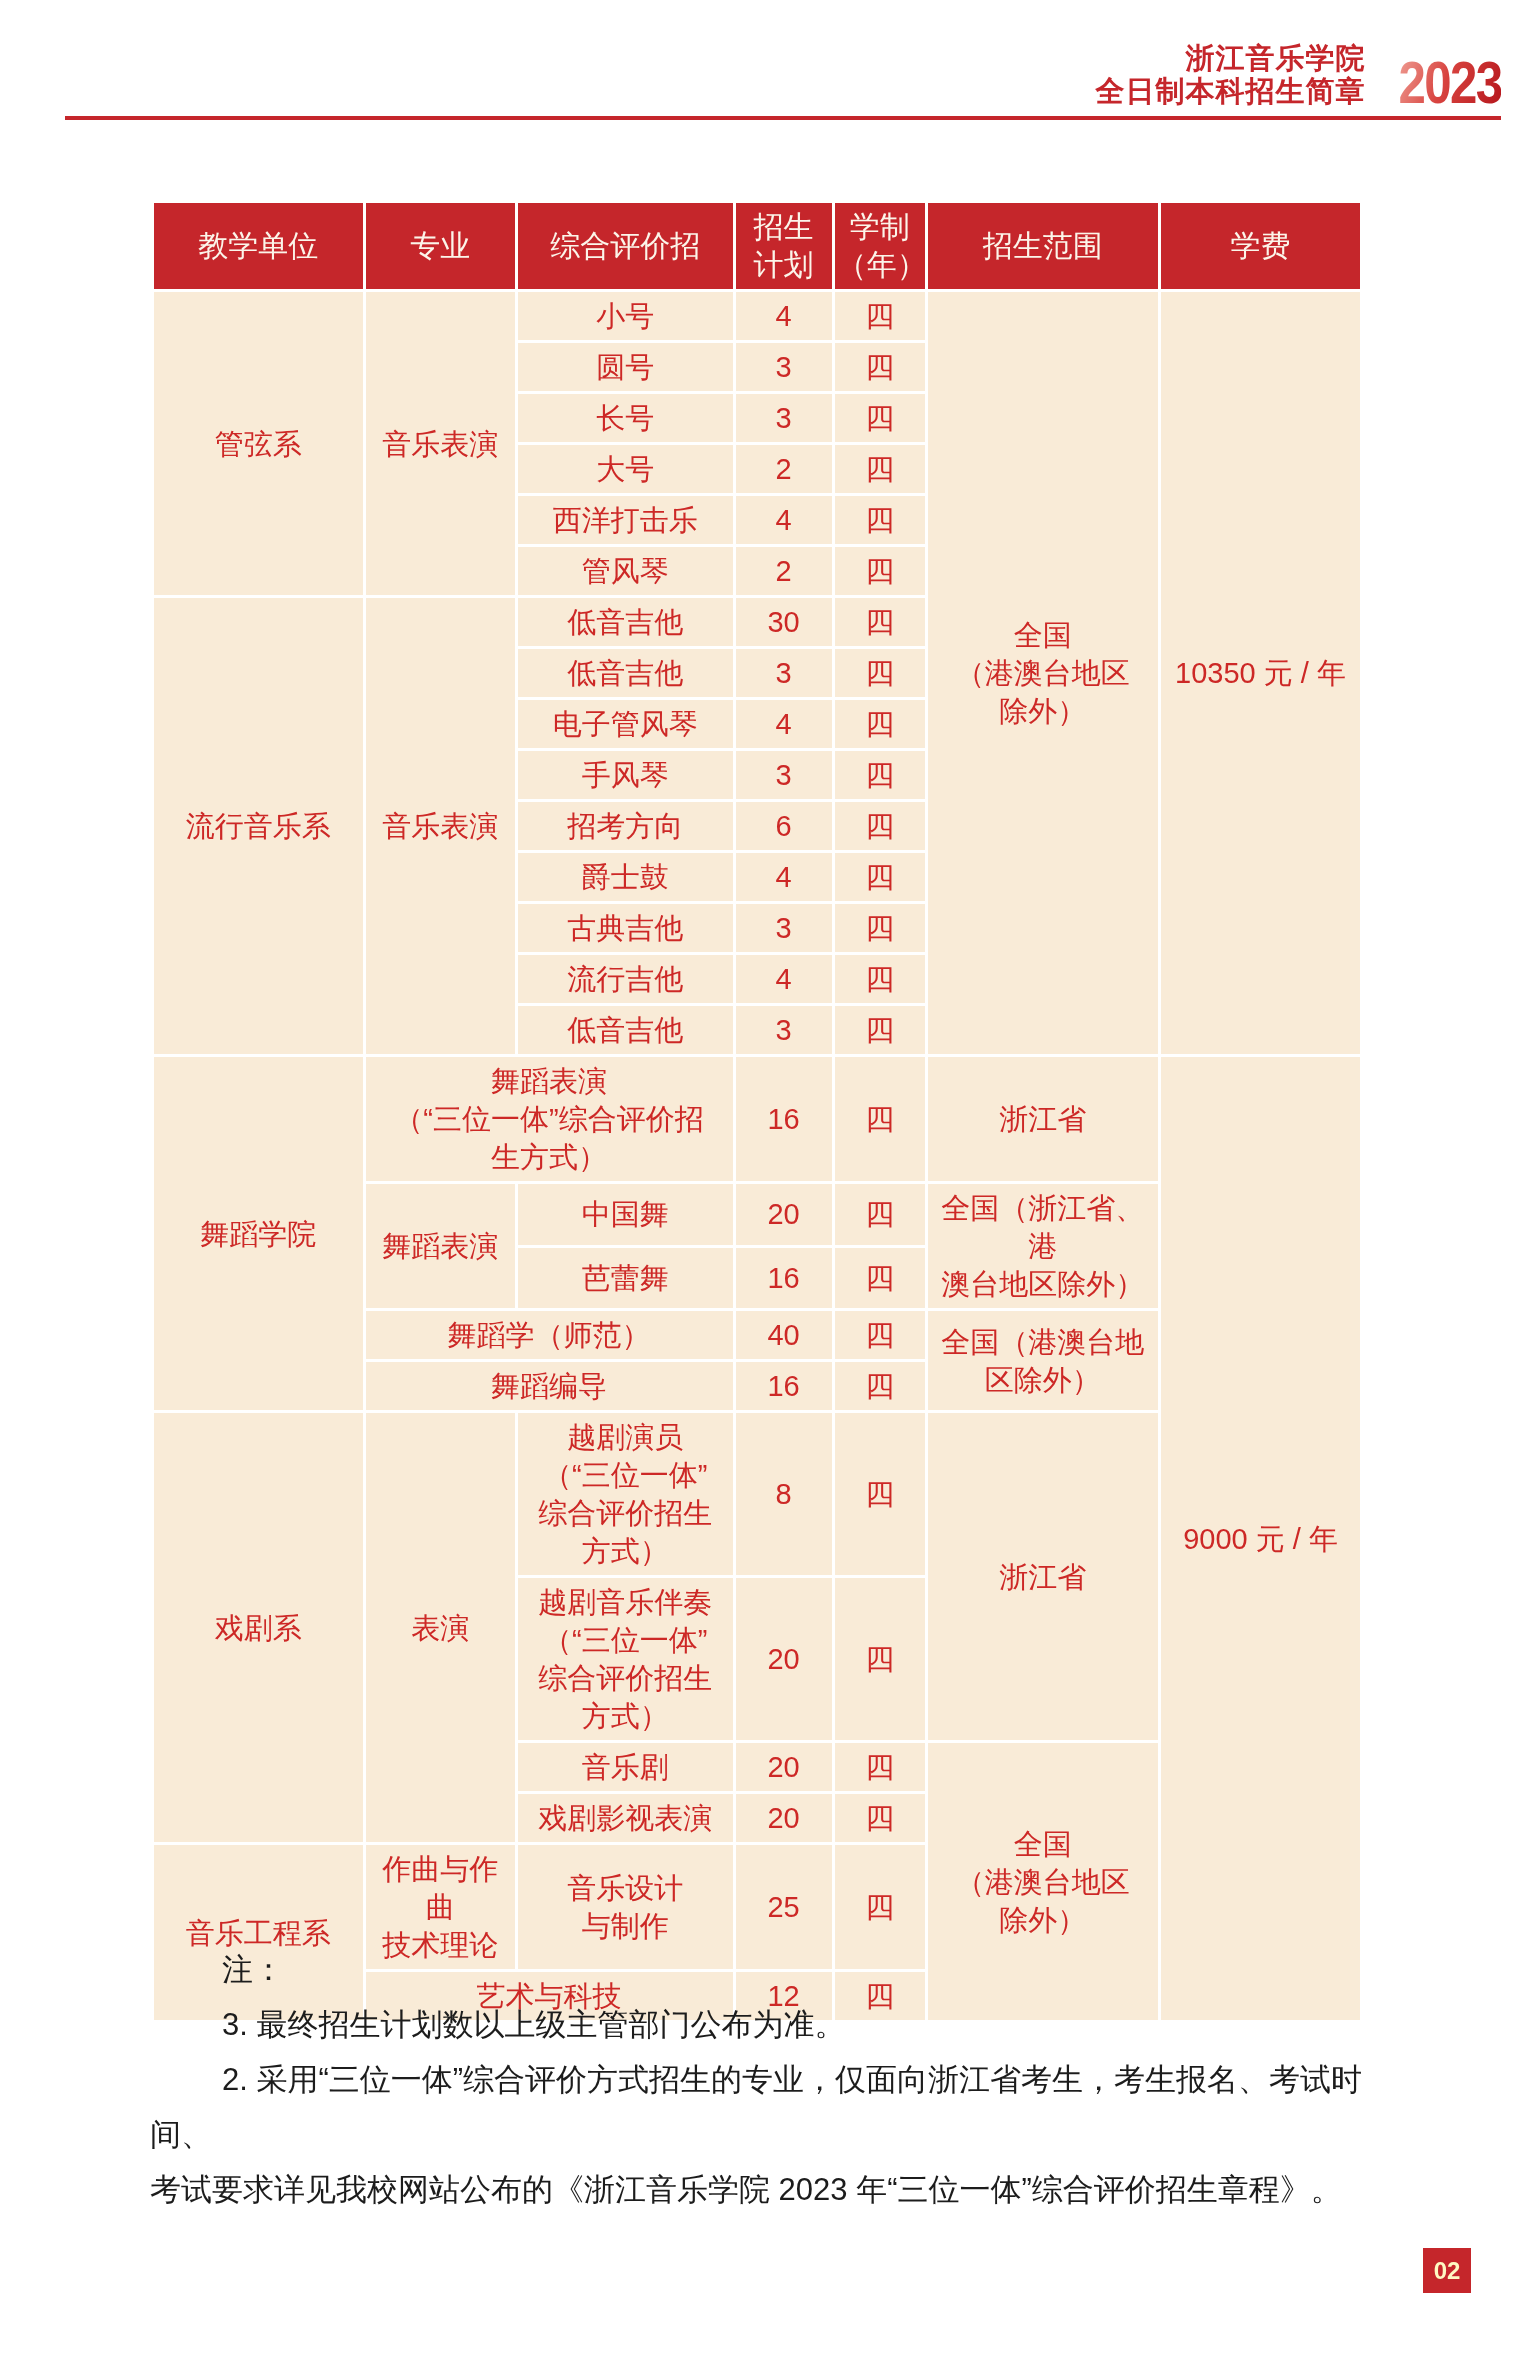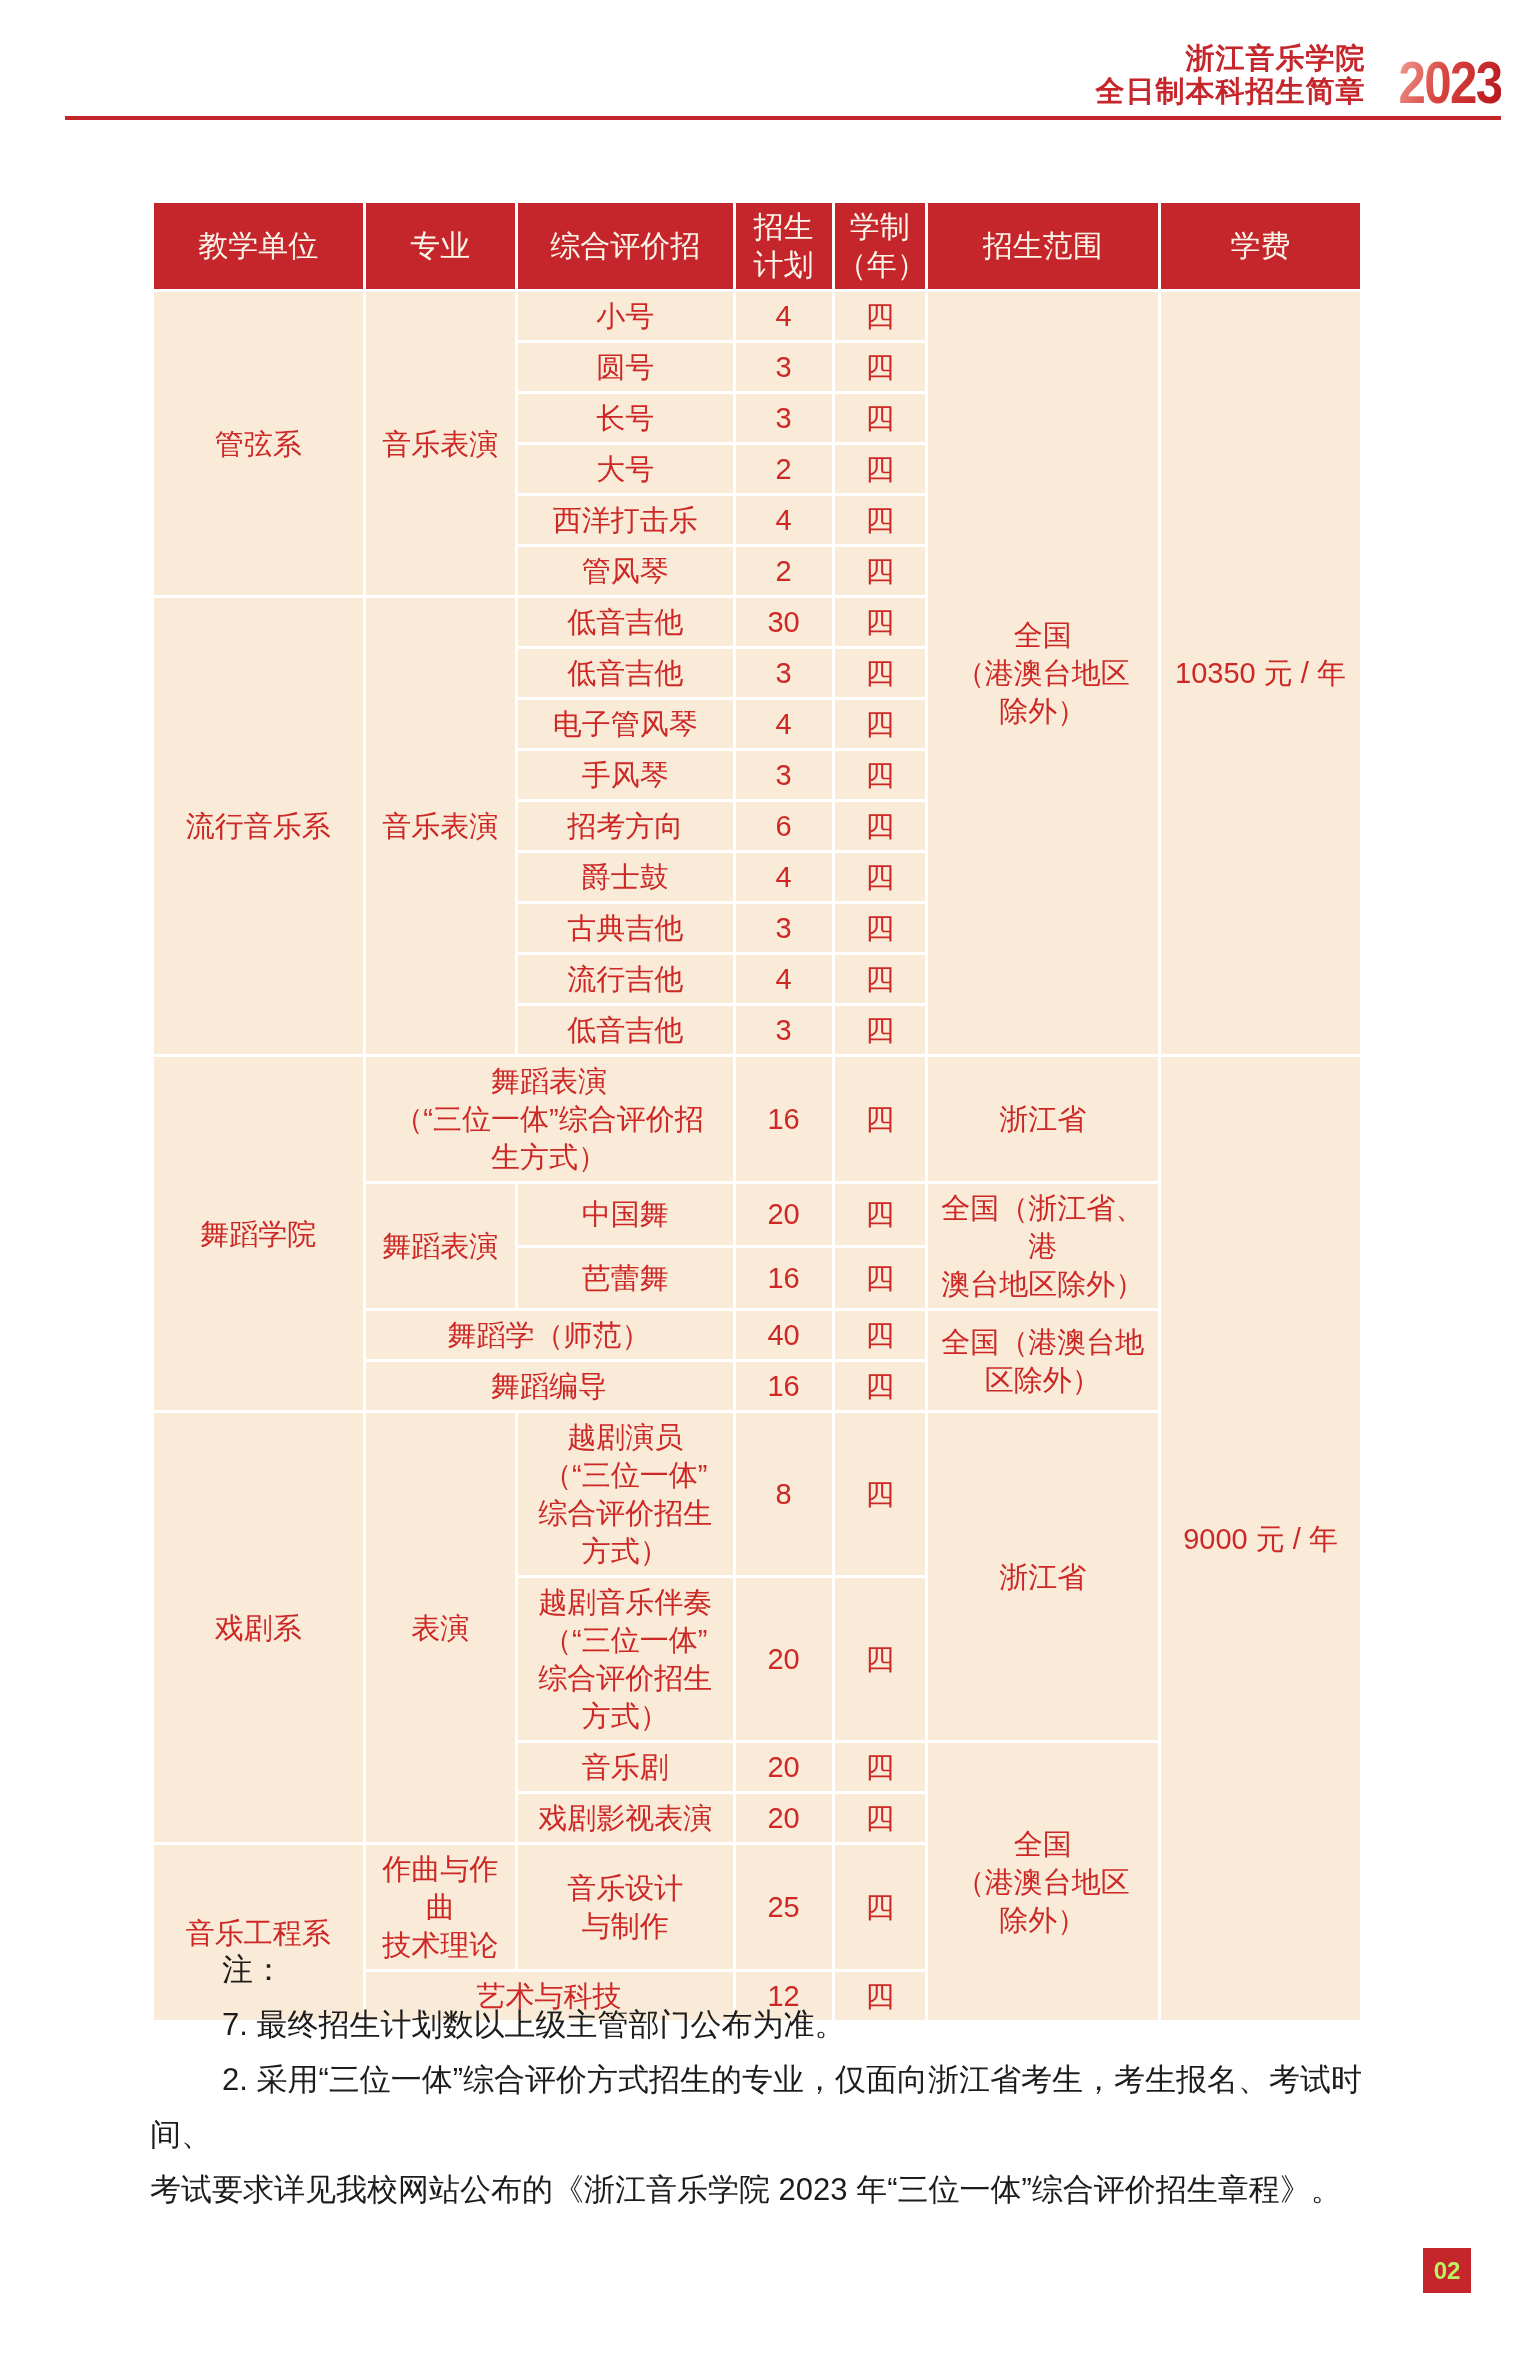--- a/index.html
+++ b/index.html
@@ -109,21 +109,21 @@
   }
 
   
   .page-badge{
     position:absolute;
     left:1423px;
     top:2248px;
     width:48px;
     height:45px;
     background:var(--red);
-    color:#bef264;
+    color:#fef9c3;
     font-size:24px;
     font-weight:bold;
     display:flex;
     align-items:center;
     justify-content:center;
   }
 </style>
 </head>
 <body>
 
@@ -325,20 +325,20 @@
         <tr>
           <td colspan="2">艺术与科技</td>
           <td>12</td>
           <td>四</td>
         </tr>
       </tbody>
   </table>
 
   <div class="notes">
     <p>注：</p>
-    <p>7. 最终招生计划数以上级主管部门公布为准。</p>
+    <p>3. 最终招生计划数以上级主管部门公布为准。</p>
     <p>2. 采用“三位一体”综合评价方式招生的专业，仅面向浙江省考生，考生报名、考试时间、
 考试要求详见我校网站公布的《浙江音乐学院 2023 年“三位一体”综合评价招生章程》。</p>
   </div>
 
   <div class="page-badge">02</div>
 
 </div>
 
 </body></html>

